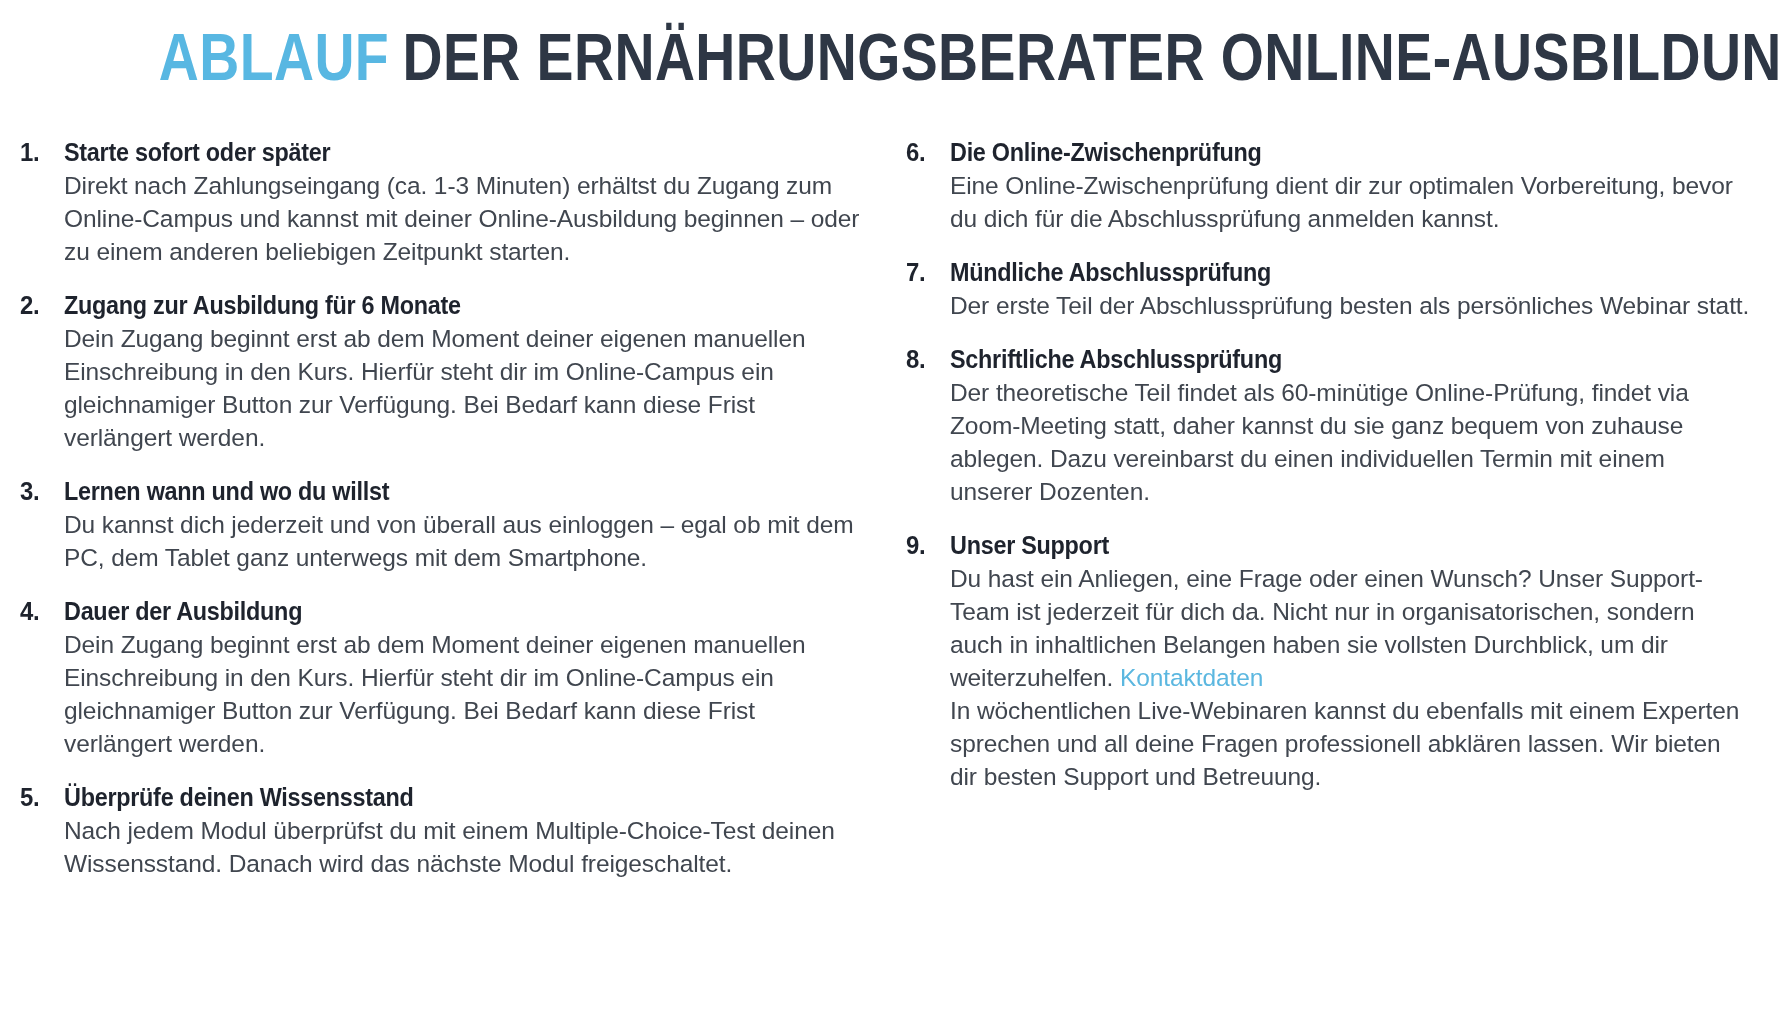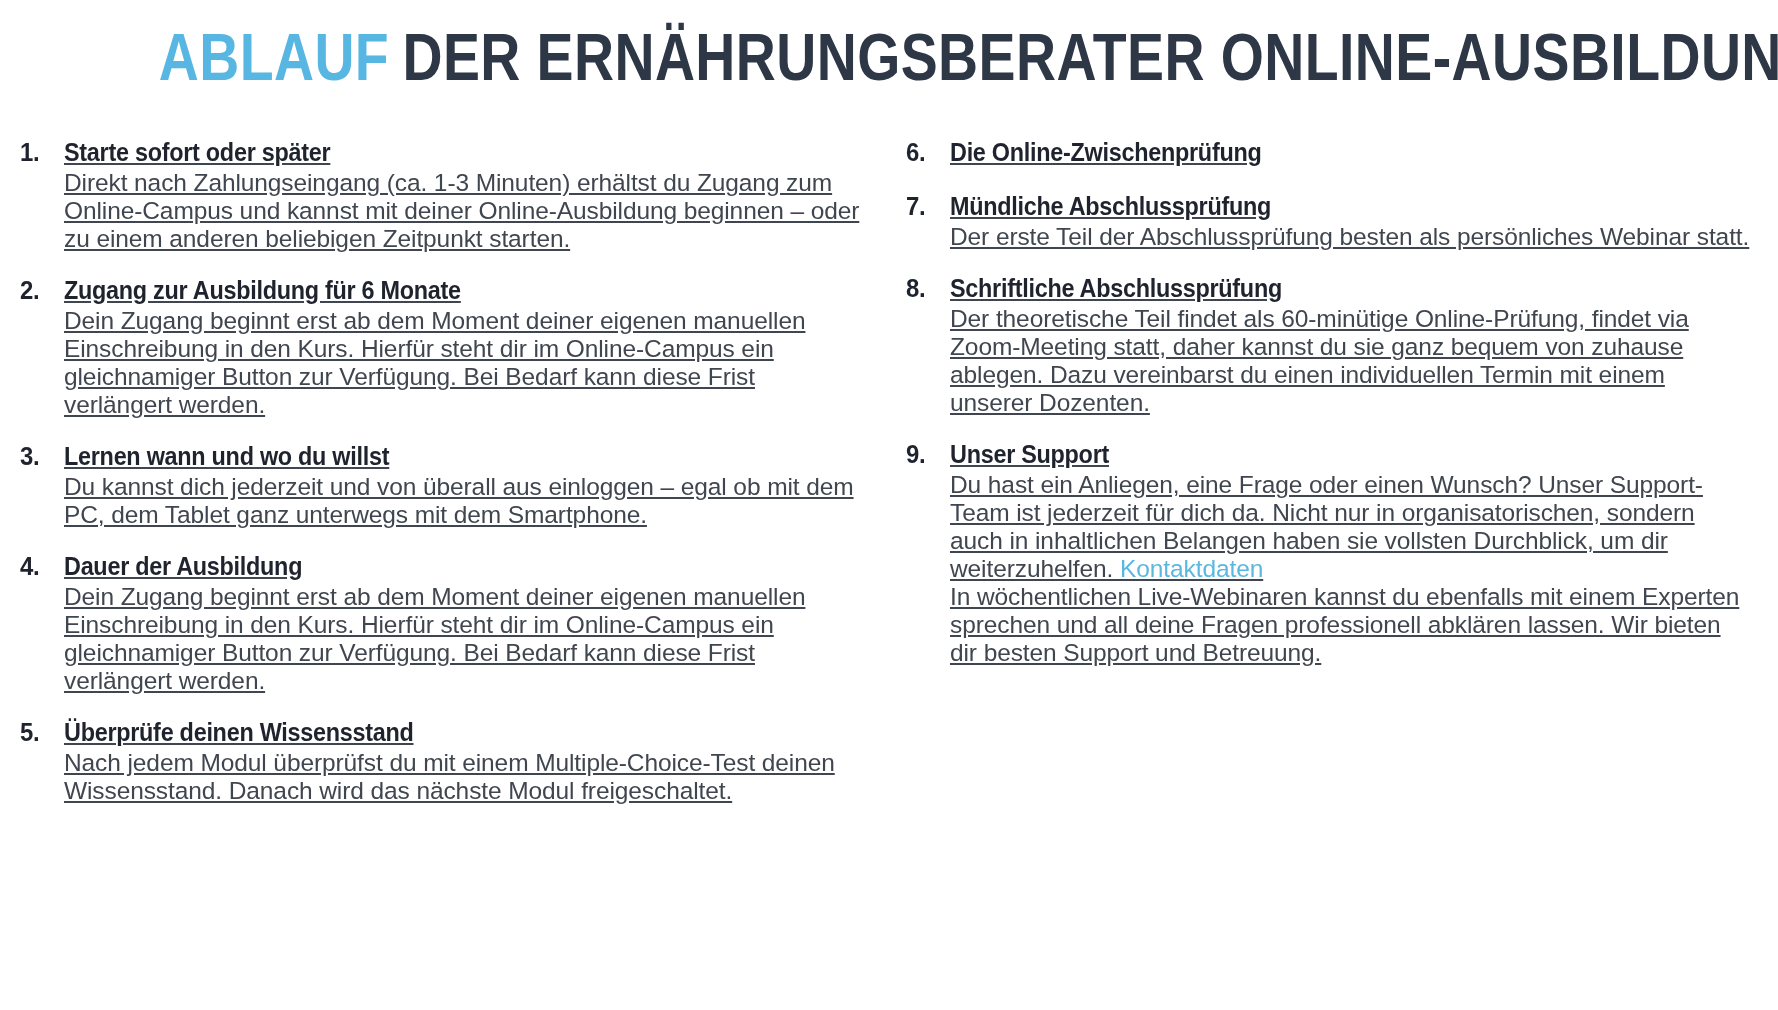--- a/index.html
+++ b/index.html
@@ -49,34 +49,34 @@
     flex:0 0 44px;
     width:44px;
     font-size:26px;
     font-weight:800;
     line-height:33px;
     color:var(--heading);
     transform:scaleX(0.92);
     transform-origin:left center;
     letter-spacing:-0.3px;
   }
-  .content{flex:1 1 auto;min-width:0;text-decoration:underline;}
+  .content{flex:1 1 auto;min-width:0;}
   .item-heading{
     font-size:26px;
     font-weight:800;
     line-height:33px;
     color:var(--heading);
     transform:scaleX(0.90);
     transform-origin:left center;
     letter-spacing:-0.3px;
     white-space:nowrap;
   }
   .item-body{
     font-size:24.5px;
-    line-height:28px;
+    line-height:33px;
     color:var(--body);
     letter-spacing:-0.1px;
   }
   .link{
     color:var(--link);
     text-decoration:none;
     cursor:pointer;
     text-align:right;
   }
 </style>
@@ -125,20 +125,21 @@
           <div class="item-heading">Überprüfe deinen Wissensstand</div>
           <div class="item-body">Nach jedem Modul überprüfst du mit einem Multiple-Choice-Test deinen Wissensstand. Danach wird das nächste Modul freigeschaltet.</div>
         </div>
       </div>
     </div>
     <div class="column">
       <div class="item">
         <div class="num">6.</div>
         <div class="content">
           <div class="item-heading">Die Online-Zwischenprüfung</div>
+          <div class="item-body">Eine Online-Zwischenprüfung dient dir zur optimalen Vorbereitung, bevor du dich für die Abschlussprüfung anmelden kannst.</div>
         </div>
       </div>
       <div class="item">
         <div class="num">7.</div>
         <div class="content">
           <div class="item-heading">Mündliche Abschlussprüfung</div>
           <div class="item-body">Der erste Teil der Abschlussprüfung besten als persönliches Webinar statt.</div>
         </div>
       </div>
       <div class="item">

